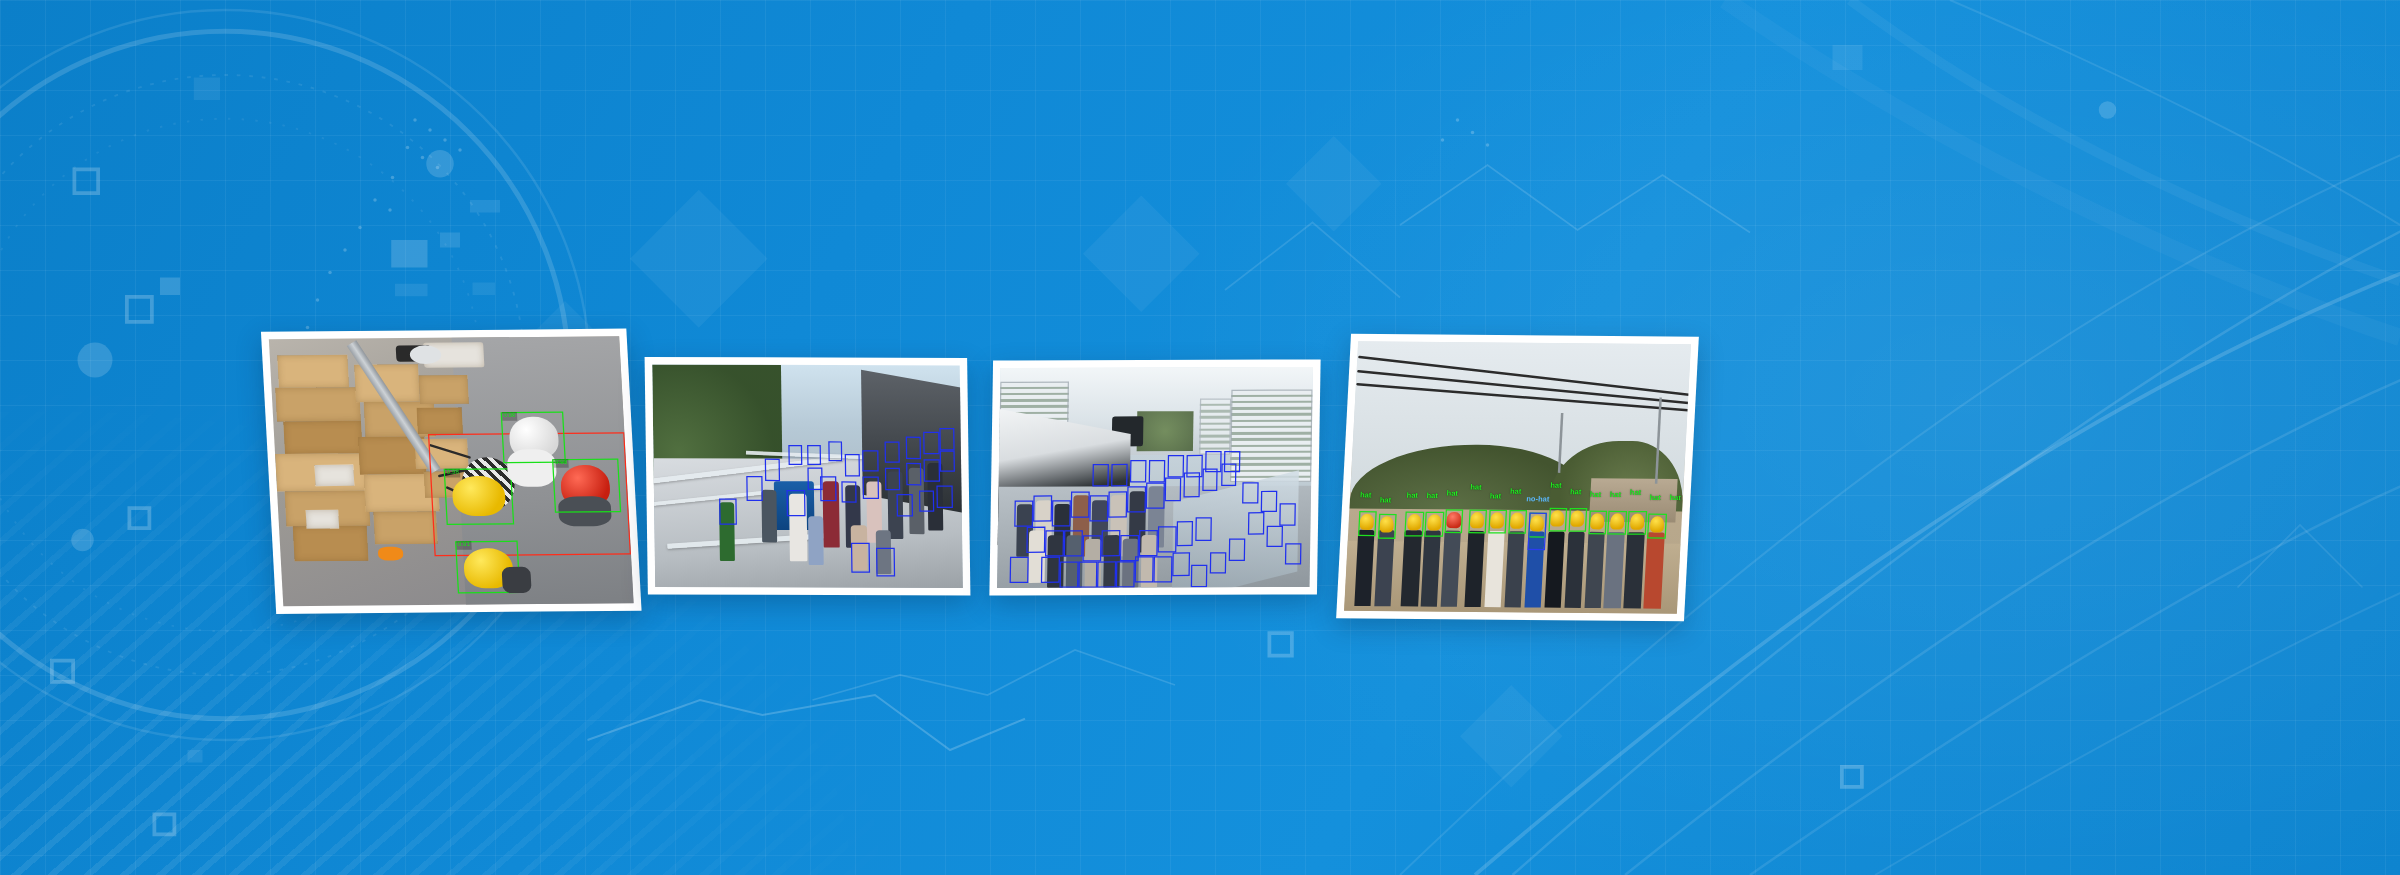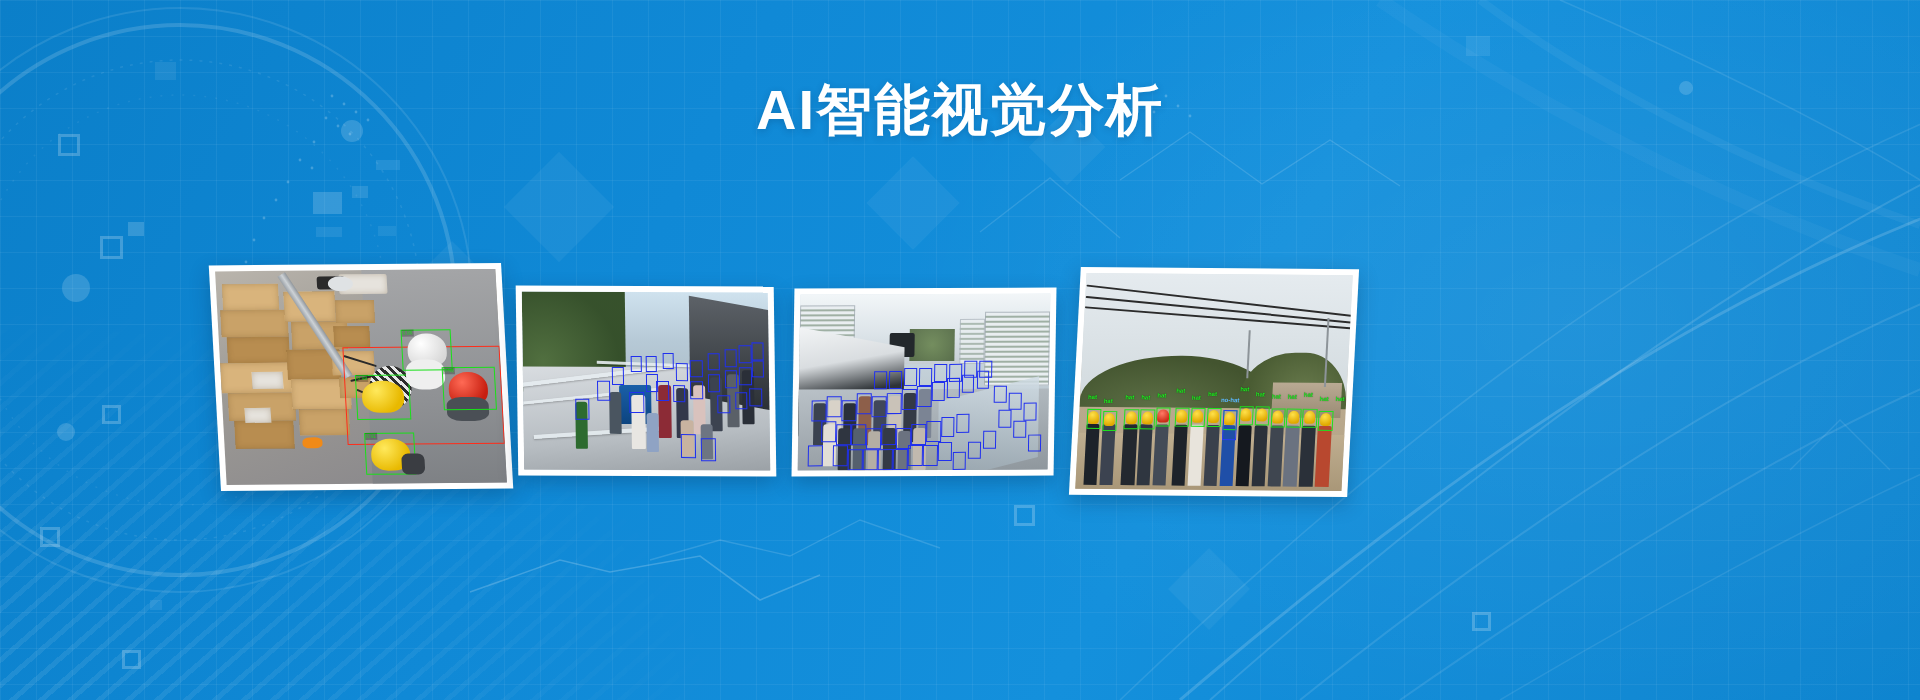--- a/index.html
+++ b/index.html
@@ -310,21 +310,20 @@
   <div class="sq-f" style="left:313px; top:192px; width:29px; height:22px;"></div>
   <div class="sq-f" style="left:352px; top:186px; width:16px; height:12px; opacity:.7;"></div>
   <div class="sq-f" style="left:376px; top:160px; width:24px; height:10px; opacity:.55;"></div>
   <div class="sq-f" style="left:316px; top:227px; width:26px; height:10px; opacity:.5;"></div>
   <div class="sq-f" style="left:378px; top:226px; width:18px; height:10px; opacity:.45;"></div>
   <div class="sq-f" style="left:150px; top:600px; width:12px; height:10px; opacity:.5;"></div>
   <div class="sq-f" style="left:1466px;top:36px;  width:24px; height:20px; opacity:.5;"></div>
   <div class="sq-f" style="left:155px; top:62px;  width:21px; height:18px; opacity:.45;"></div>
 
   <div class="headline-wrap">
-    <div class="title">AI智能视觉分析</div>
   </div>
 
   <div class="gallery">
 
     <div id="card-1" class="photo-card">
       <div class="photo-inner p1">
         <div class="floor"></div>
 
         <div class="box l" style="left:2%;  top:6%;  width:20%; height:12%;"></div>
         <div class="box" style="left:1%;  top:18%; width:24%; height:13%;"></div>

